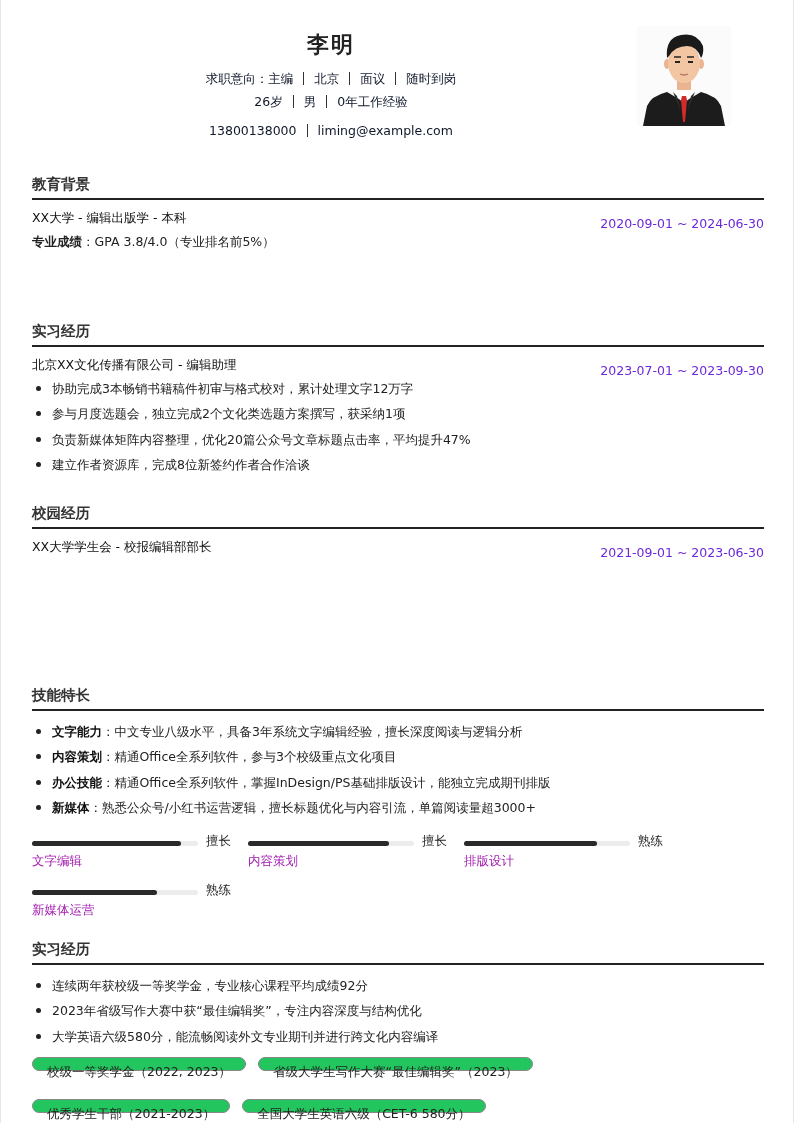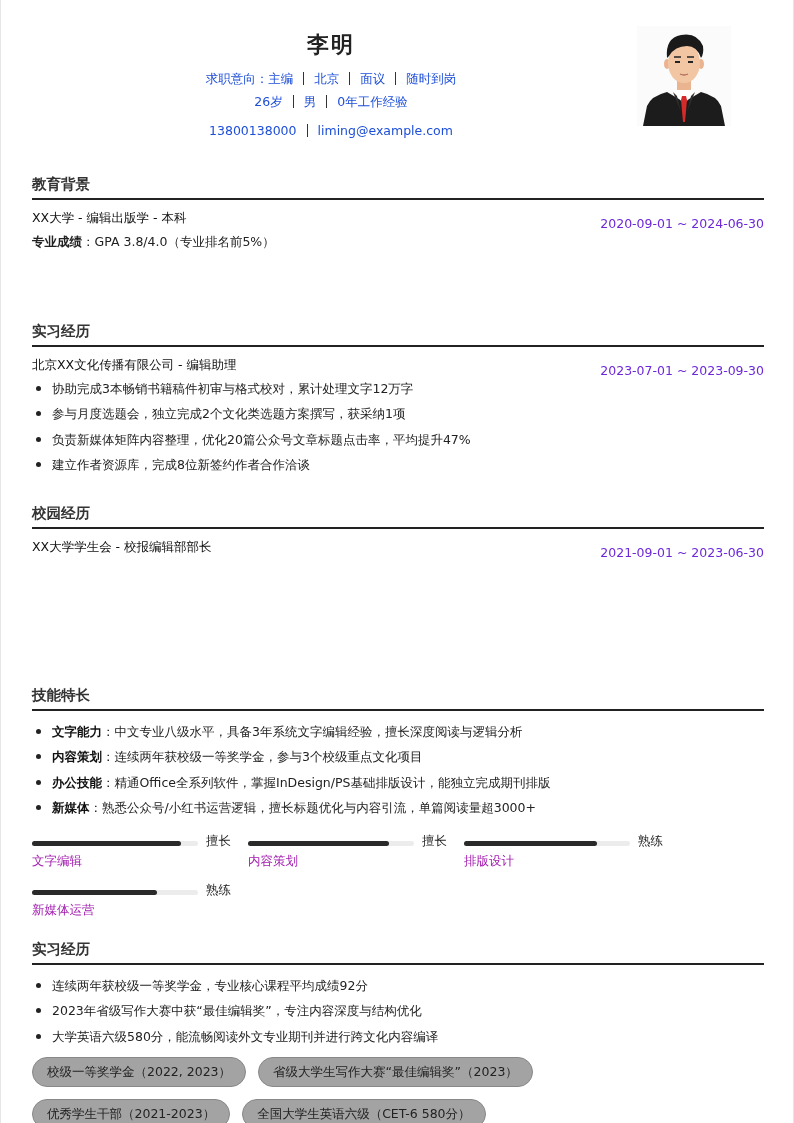--- a/index.html
+++ b/index.html
@@ -3,21 +3,21 @@
 <meta charset="utf-8">
 <style>
   * { box-sizing: border-box; margin: 0; padding: 0; }
   html, body { width: 794px; height: 1123px; overflow: hidden; background: #ffffff; }
   body { font-family: "DejaVu Sans", "Liberation Sans", sans-serif; color: #222; font-size: 13px; position: relative; }
   .page { position: absolute; left: 0; top: 0; width: 794px; height: 1123px; border-left: 1px solid #e6e6e6; border-right: 1px solid #e6e6e6; }
 
   
   .header { position: absolute; left: 0; top: 0; width: 794px; height: 150px; }
   .name { position: absolute; left: 0; width: 660px; top: 30px; text-align: center; font-size: 22px; font-weight: bold; color: #222; letter-spacing: 2px; }
-  .info-line { position: absolute; left: 0; width: 660px; text-align: center; font-size: 12.5px; color: #1d4ed8; }
+  .info-line { position: absolute; left: 0; width: 660px; text-align: center; font-size: 12.5px; color: #0f172a; }
   .info-line .sep { display: inline-block; width: 1px; height: 13px; background: #333; margin: 0 10px; vertical-align: -2px; }
   .l1 { top: 71px; } .l2 { top: 94px; } .l3 { top: 117px; margin-top: 6px; }
   .photo { position: absolute; left: 636px; top: 26px; width: 94px; height: 100px; background: #fafafa; overflow: hidden; }
 
   
   .section { position: absolute; left: 31px; width: 732px; }
   .sec-title { font-size: 14.5px; font-weight: bold; color: #333; height: 22px; line-height: 22px; }
   .sec-rule { height: 1.5px; background: #222; margin-top: 3px; }
   .entry-head { position: relative; height: 20px; line-height: 20px; margin-top: 8px; font-size: 12.5px; }
   .entry-title { font-weight: normal; color: #111; }
@@ -33,21 +33,21 @@
   .bars { position: relative; height: 95px; margin-top: 12px; }
   .bar-item { position: absolute; width: 200px; height: 40px; }
   .bar-track { position: absolute; left: 0; top: 8px; width: 166px; height: 5px; background: #ececec; border-radius: 3px; }
   .bar-fill { height: 5px; background: #2a2a2a; border-radius: 3px; }
   .bar-level { position: absolute; left: 174px; top: 0; font-size: 12.5px; color: #222; }
   .bar-name { position: absolute; left: 0; top: 20px; font-size: 12.5px; color: #a21caf; }
 
   
   .tags { margin-top: 8px; }
   .tag-row { height: 34px; margin-bottom: 8px; white-space: nowrap; }
-  .tag { display: inline-block; height: 30px; line-height: 28px; padding: 0 14px; border: 1px solid #888; border-radius: 15px; font-size: 12.5px; color: #222; margin-right: 12px; background: #a3a3a3; }
+  .tag { display: inline-block; height: 14px; line-height: 28px; padding: 0 14px; border: 1px solid #888; border-radius: 15px; font-size: 12.5px; color: #222; margin-right: 12px; background: #22c55e; }
 </style>
 </head>
 <body>
 
 <div class="page">
 
   <div class="header">
     <div class="name">李明</div>
 
     <div class="info-line l1">
@@ -124,21 +124,21 @@
       <span class="entry-title">XX大学学生会 - 校报编辑部部长</span>
       <span class="entry-date">2021-09-01 ~ 2023-06-30</span>
     </div>
   </div>
 
   <div class="section" style="top:684px;">
     <div class="sec-title">技能特长</div>
     <div class="sec-rule"></div>
     <ul class="bullets" style="margin-top:8px;">
       <li><b>文字能力</b><span>：中文专业八级水平，具备3年系统文字编辑经验，擅长深度阅读与逻辑分析</span></li>
-      <li><b>内容策划</b><span>：连续两年获校级一等奖学金，参与3个校级重点文化项目</span></li>
+      <li><b>内容策划</b><span>：精通Office全系列软件，参与3个校级重点文化项目</span></li>
       <li><b>办公技能</b><span>：精通Office全系列软件，掌握InDesign/PS基础排版设计，能独立完成期刊排版</span></li>
       <li><b>新媒体</b><span>：熟悉公众号/小红书运营逻辑，擅长标题优化与内容引流，单篇阅读量超3000+</span></li>
     </ul>
 
     <div class="bars">
       <div class="bar-item" style="left:0; top:0;">
         <div class="bar-track">
             <div class="bar-fill" style="width: 90%;"></div>
           </div>
         <span class="bar-level">擅长</span>

